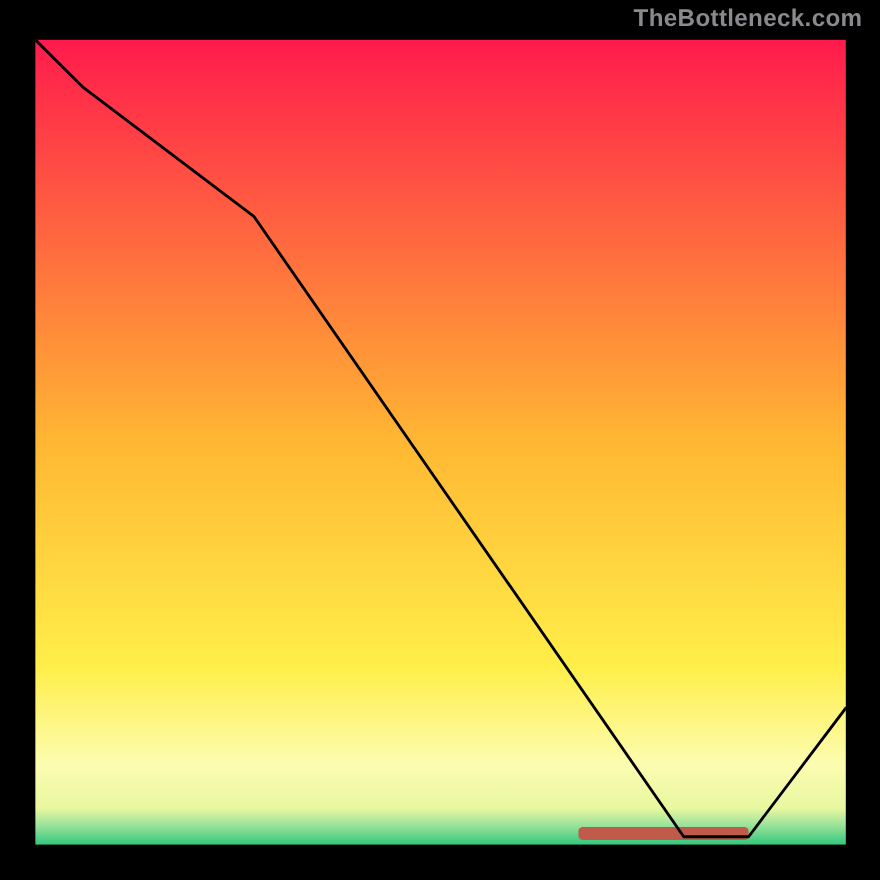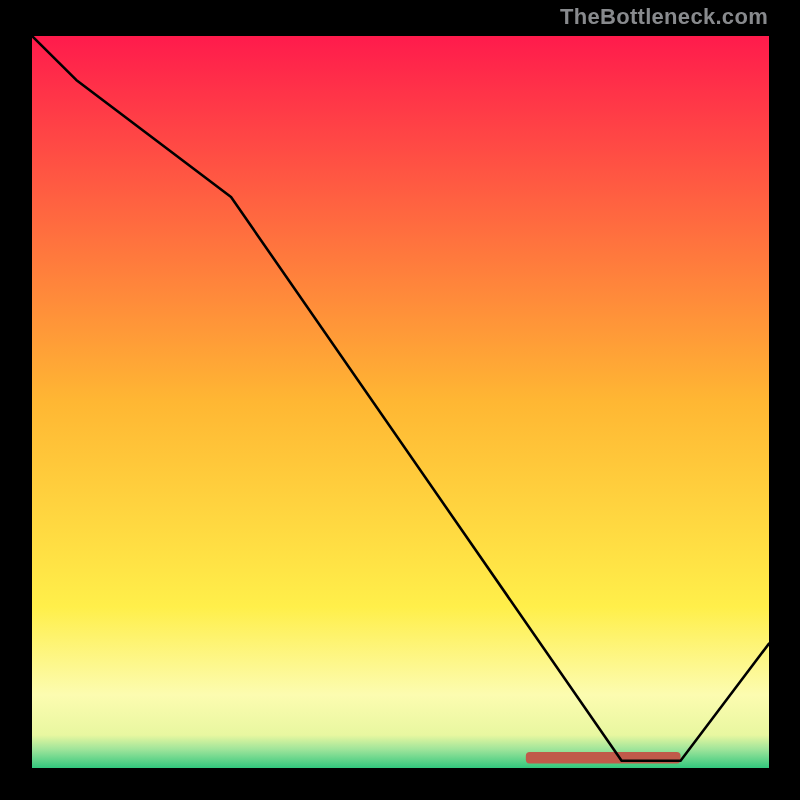--- a/index.html
+++ b/index.html
@@ -13,21 +13,21 @@
   }
   .frame {
     position: relative;
     width: 800px;
     height: 800px;
     background: #000;
   }
   .watermark {
     position: absolute;
     top: 4px;
-    right: 32px;
+    right: 16px;
     font-size: 22px;
     font-weight: 600;
     color: #888a8d;
     letter-spacing: 0.3px;
     user-select: none;
   }
   .plot-wrap {
     position: absolute;
     left: 28px;
     top: 32px;

